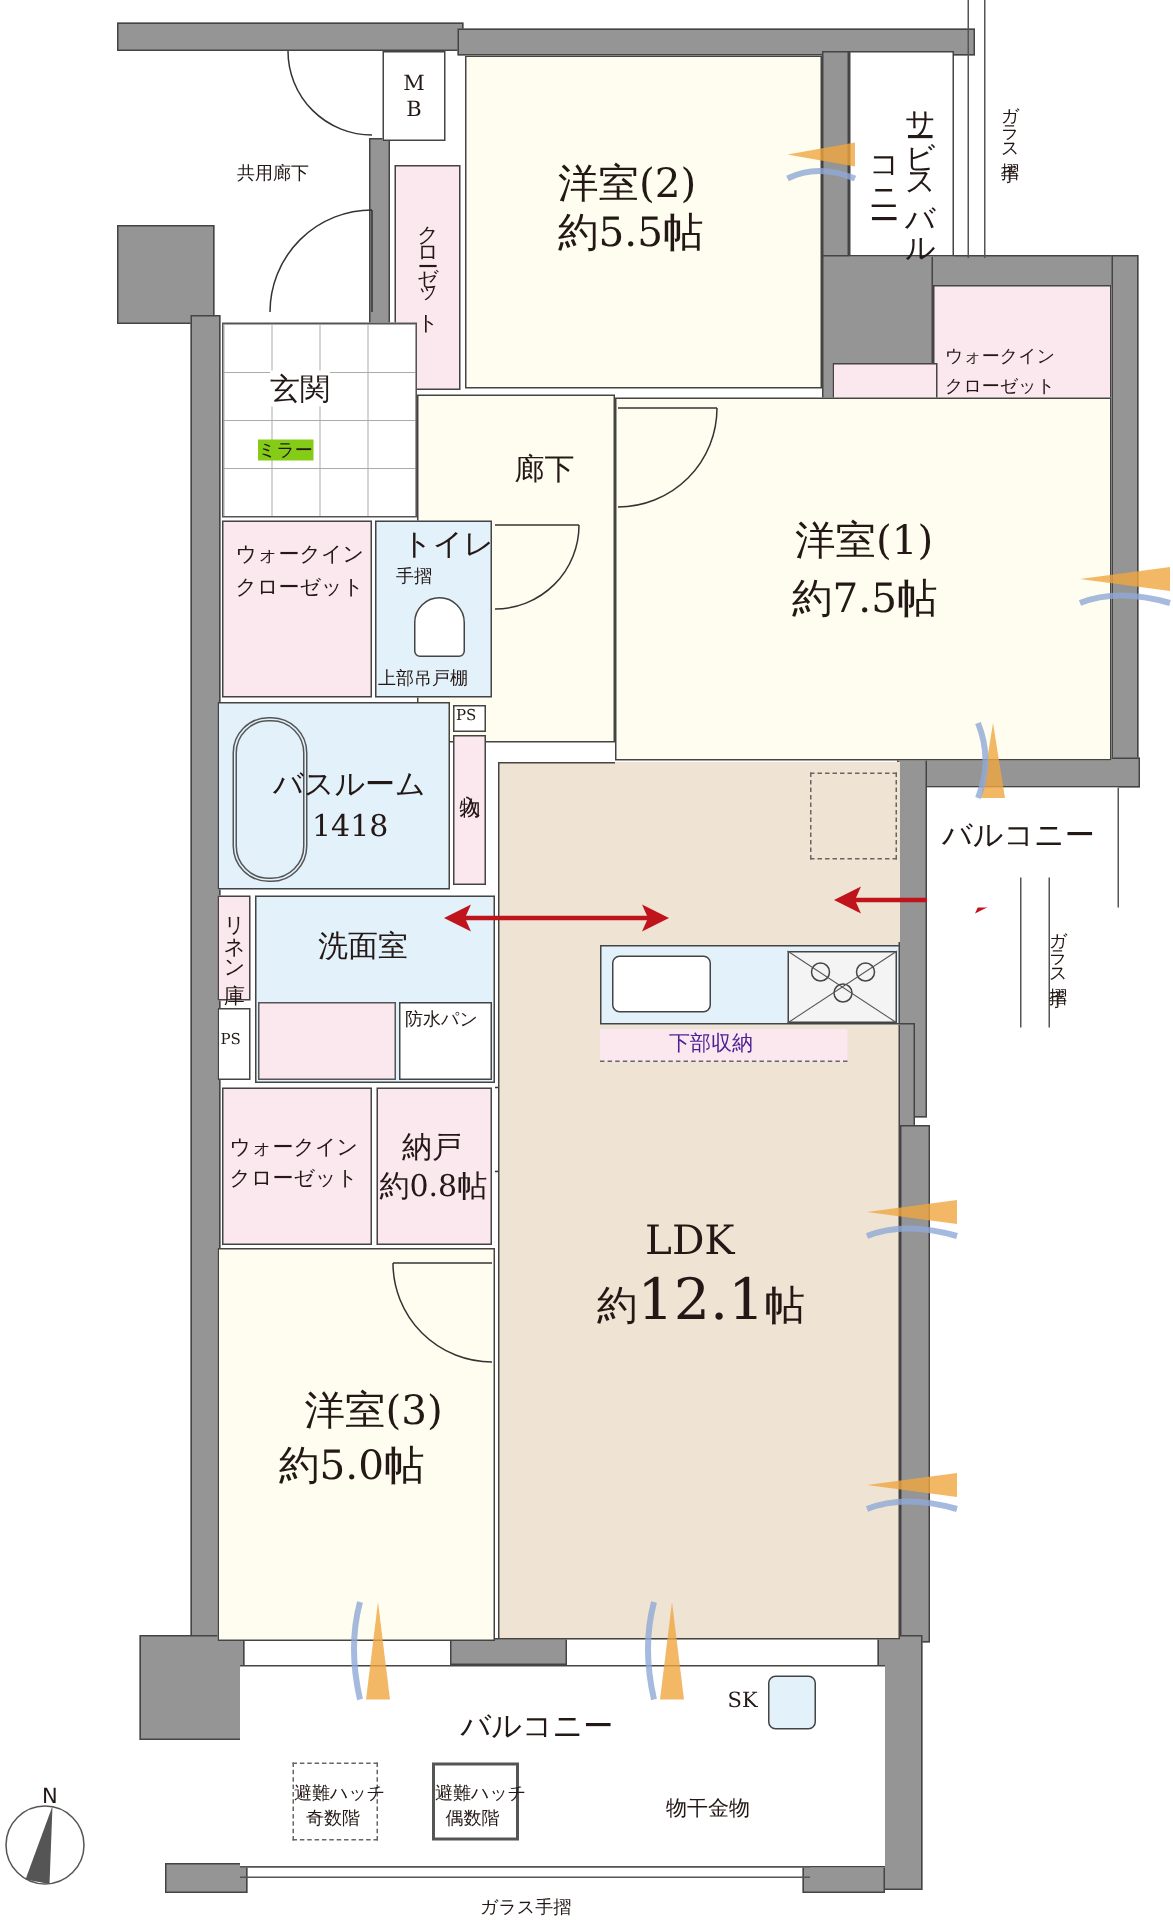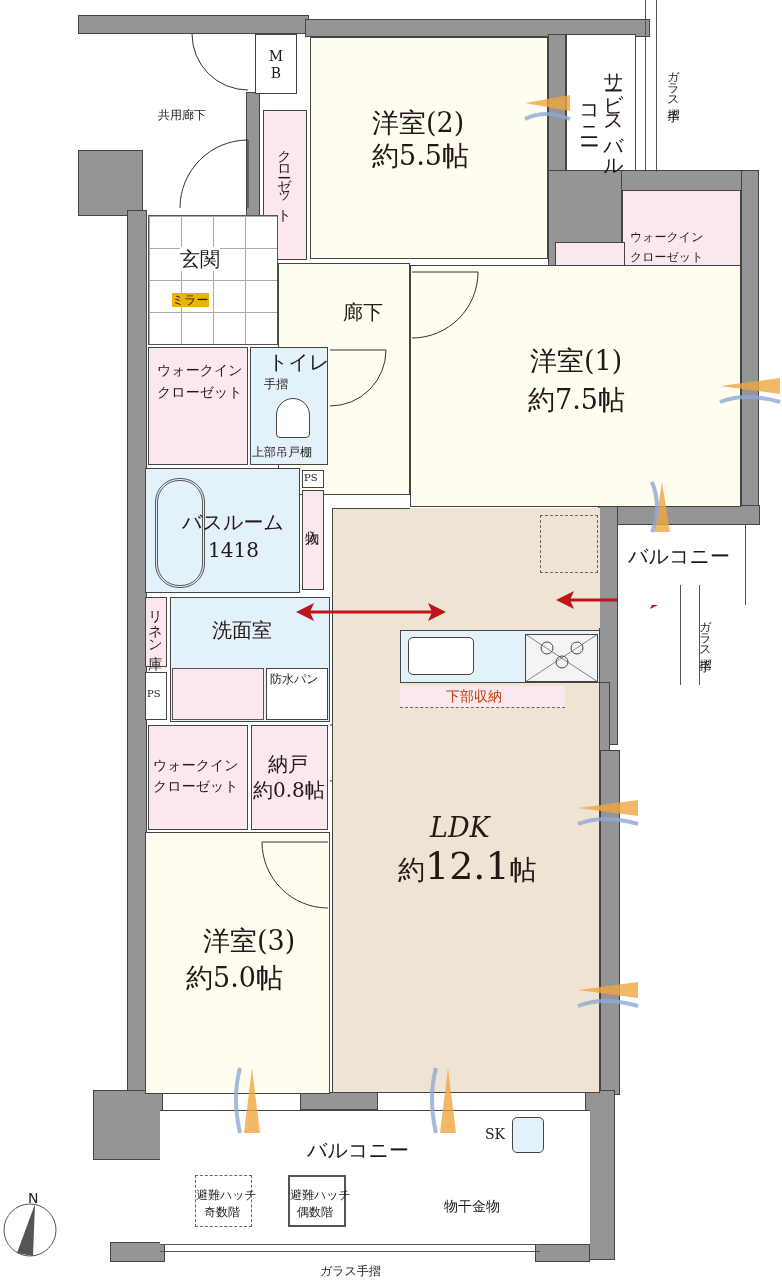--- a/index.html
+++ b/index.html
@@ -10,21 +10,21 @@
   .room-beige{background:#efe3d3;}
   .room-pink{background:#fbe8ef;}
   .room-blue{background:#e3f1fa;}
   .room-white{background:#ffffff;}
   .lbl{position:absolute;text-align:center;white-space:nowrap;line-height:1.2;}
   .big{font-size:27px;}
   .mid{font-size:20px;}
   .sm{font-size:14px;}
   .xs{font-size:12px;}
   .vert{writing-mode:vertical-rl;text-orientation:upright;letter-spacing:-1px;}
-  .red{color:#c2410c;}
+  .red{color:#4c1d95;}
   .outline{border:1px solid #444;}
   .dash{border:1px dashed #666;}
   svg{position:absolute;overflow:visible;}
 </style>
 </head>
 <body>
 
 <div class="abs wall" style="left:78px;top:15px;width:231px;height:19px;"></div>
 <div class="abs wall" style="left:305px;top:19px;width:345px;height:18px;"></div>
 <div class="abs wall" style="left:78px;top:150px;width:65px;height:66px;"></div>
@@ -67,21 +67,21 @@
 <div class="abs" style="left:645px;top:0;width:12px;height:172px;border-left:1px solid #555;border-right:1px solid #555;"></div>
 <div class="lbl xs vert" style="left:666px;top:62px;">ガラス手摺</div>
 
 <div class="abs room-pink outline" style="left:622px;top:190px;width:119px;height:96px;"></div>
 <div class="abs room-pink outline" style="left:555px;top:242px;width:70px;height:44px;"></div>
 <div class="lbl xs" style="left:630px;top:230px;">ウォークイン</div>
 <div class="lbl xs" style="left:630px;top:250px;">クローゼット</div>
 
 <div class="abs room-white" style="left:148px;top:215px;width:130px;height:130px;background-image:linear-gradient(#aaa 1px,transparent 1px),linear-gradient(90deg,#aaa 1px,transparent 1px);background-size:32px 32px;border:1px solid #555;"></div>
 <div class="lbl mid" style="left:180px;top:247px;background:#fff;">玄関</div>
-<div class="lbl xs" style="left:172px;top:293px;background:#eab308;">ミラー</div>
+<div class="lbl xs" style="left:172px;top:293px;background:#84cc16;">ミラー</div>
 
 <div class="abs room-cream" style="left:278px;top:263px;width:132px;height:232px;border:1px solid #444;"></div>
 <div class="lbl mid" style="left:343px;top:300px;">廊下</div>
 
 <div class="abs room-cream" style="left:410px;top:265px;width:331px;height:242px;border:1px solid #444;"></div>
 <div class="lbl big" style="left:530px;top:345px;">洋室(1)</div>
 <div class="lbl big" style="left:528px;top:384px;">約7.5帖</div>
 <svg style="left:412px;top:272px;" width="70" height="70">
     <path d="M0,66 A66,66 0 0 0 66,0" fill="none" stroke="#333"></path>
     <line x1="0" y1="0" x2="66" y2="0" stroke="#333"></line>
@@ -133,21 +133,21 @@
 <div class="lbl mid" style="left:268px;top:752px;">納戸</div>
 <div class="lbl mid" style="left:253px;top:778px;">約0.8帖</div>
 <svg style="left:330px;top:725px;" width="60" height="60">
     <path d="M0,56 A56,56 0 0 0 56,0" fill="none" stroke="#333"></path>
     <line x1="0" y1="0" x2="56" y2="0" stroke="#333"></line>
   </svg>
 
 <div class="abs room-beige" style="left:332px;top:508px;width:268px;height:585px;border:1px solid #444;"></div>
 <div class="abs room-beige" style="left:410px;top:508px;width:190px;height:120px;"></div>
 <div class="abs dash" style="left:540px;top:515px;width:58px;height:58px;"></div>
-<div class="lbl big" style="left:430px;top:812px;font-style:italic;">LDK</div>
+<div class="lbl big" style="left:430px;top:812px;">LDK</div>
 <div class="lbl" style="left:398px;top:844px;">
   <span style="font-size:27px;">約</span><span style="font-size:38px;">12.1</span><span style="font-size:27px;">帖</span>
 </div>
 
 <div class="abs room-blue outline" style="left:400px;top:630px;width:200px;height:53px;"></div>
 <div class="abs outline" style="left:408px;top:637px;width:66px;height:38px;border-radius:5px;background:#fff;"></div>
 <div class="abs outline" style="left:525px;top:634px;width:73px;height:48px;background:#f4f4f4;"></div>
 <svg style="left:525px;top:634px;" width="73" height="48">
     <circle cx="22" cy="14" r="6" fill="none" stroke="#444"></circle>
     <circle cx="52" cy="14" r="6" fill="none" stroke="#444"></circle>

